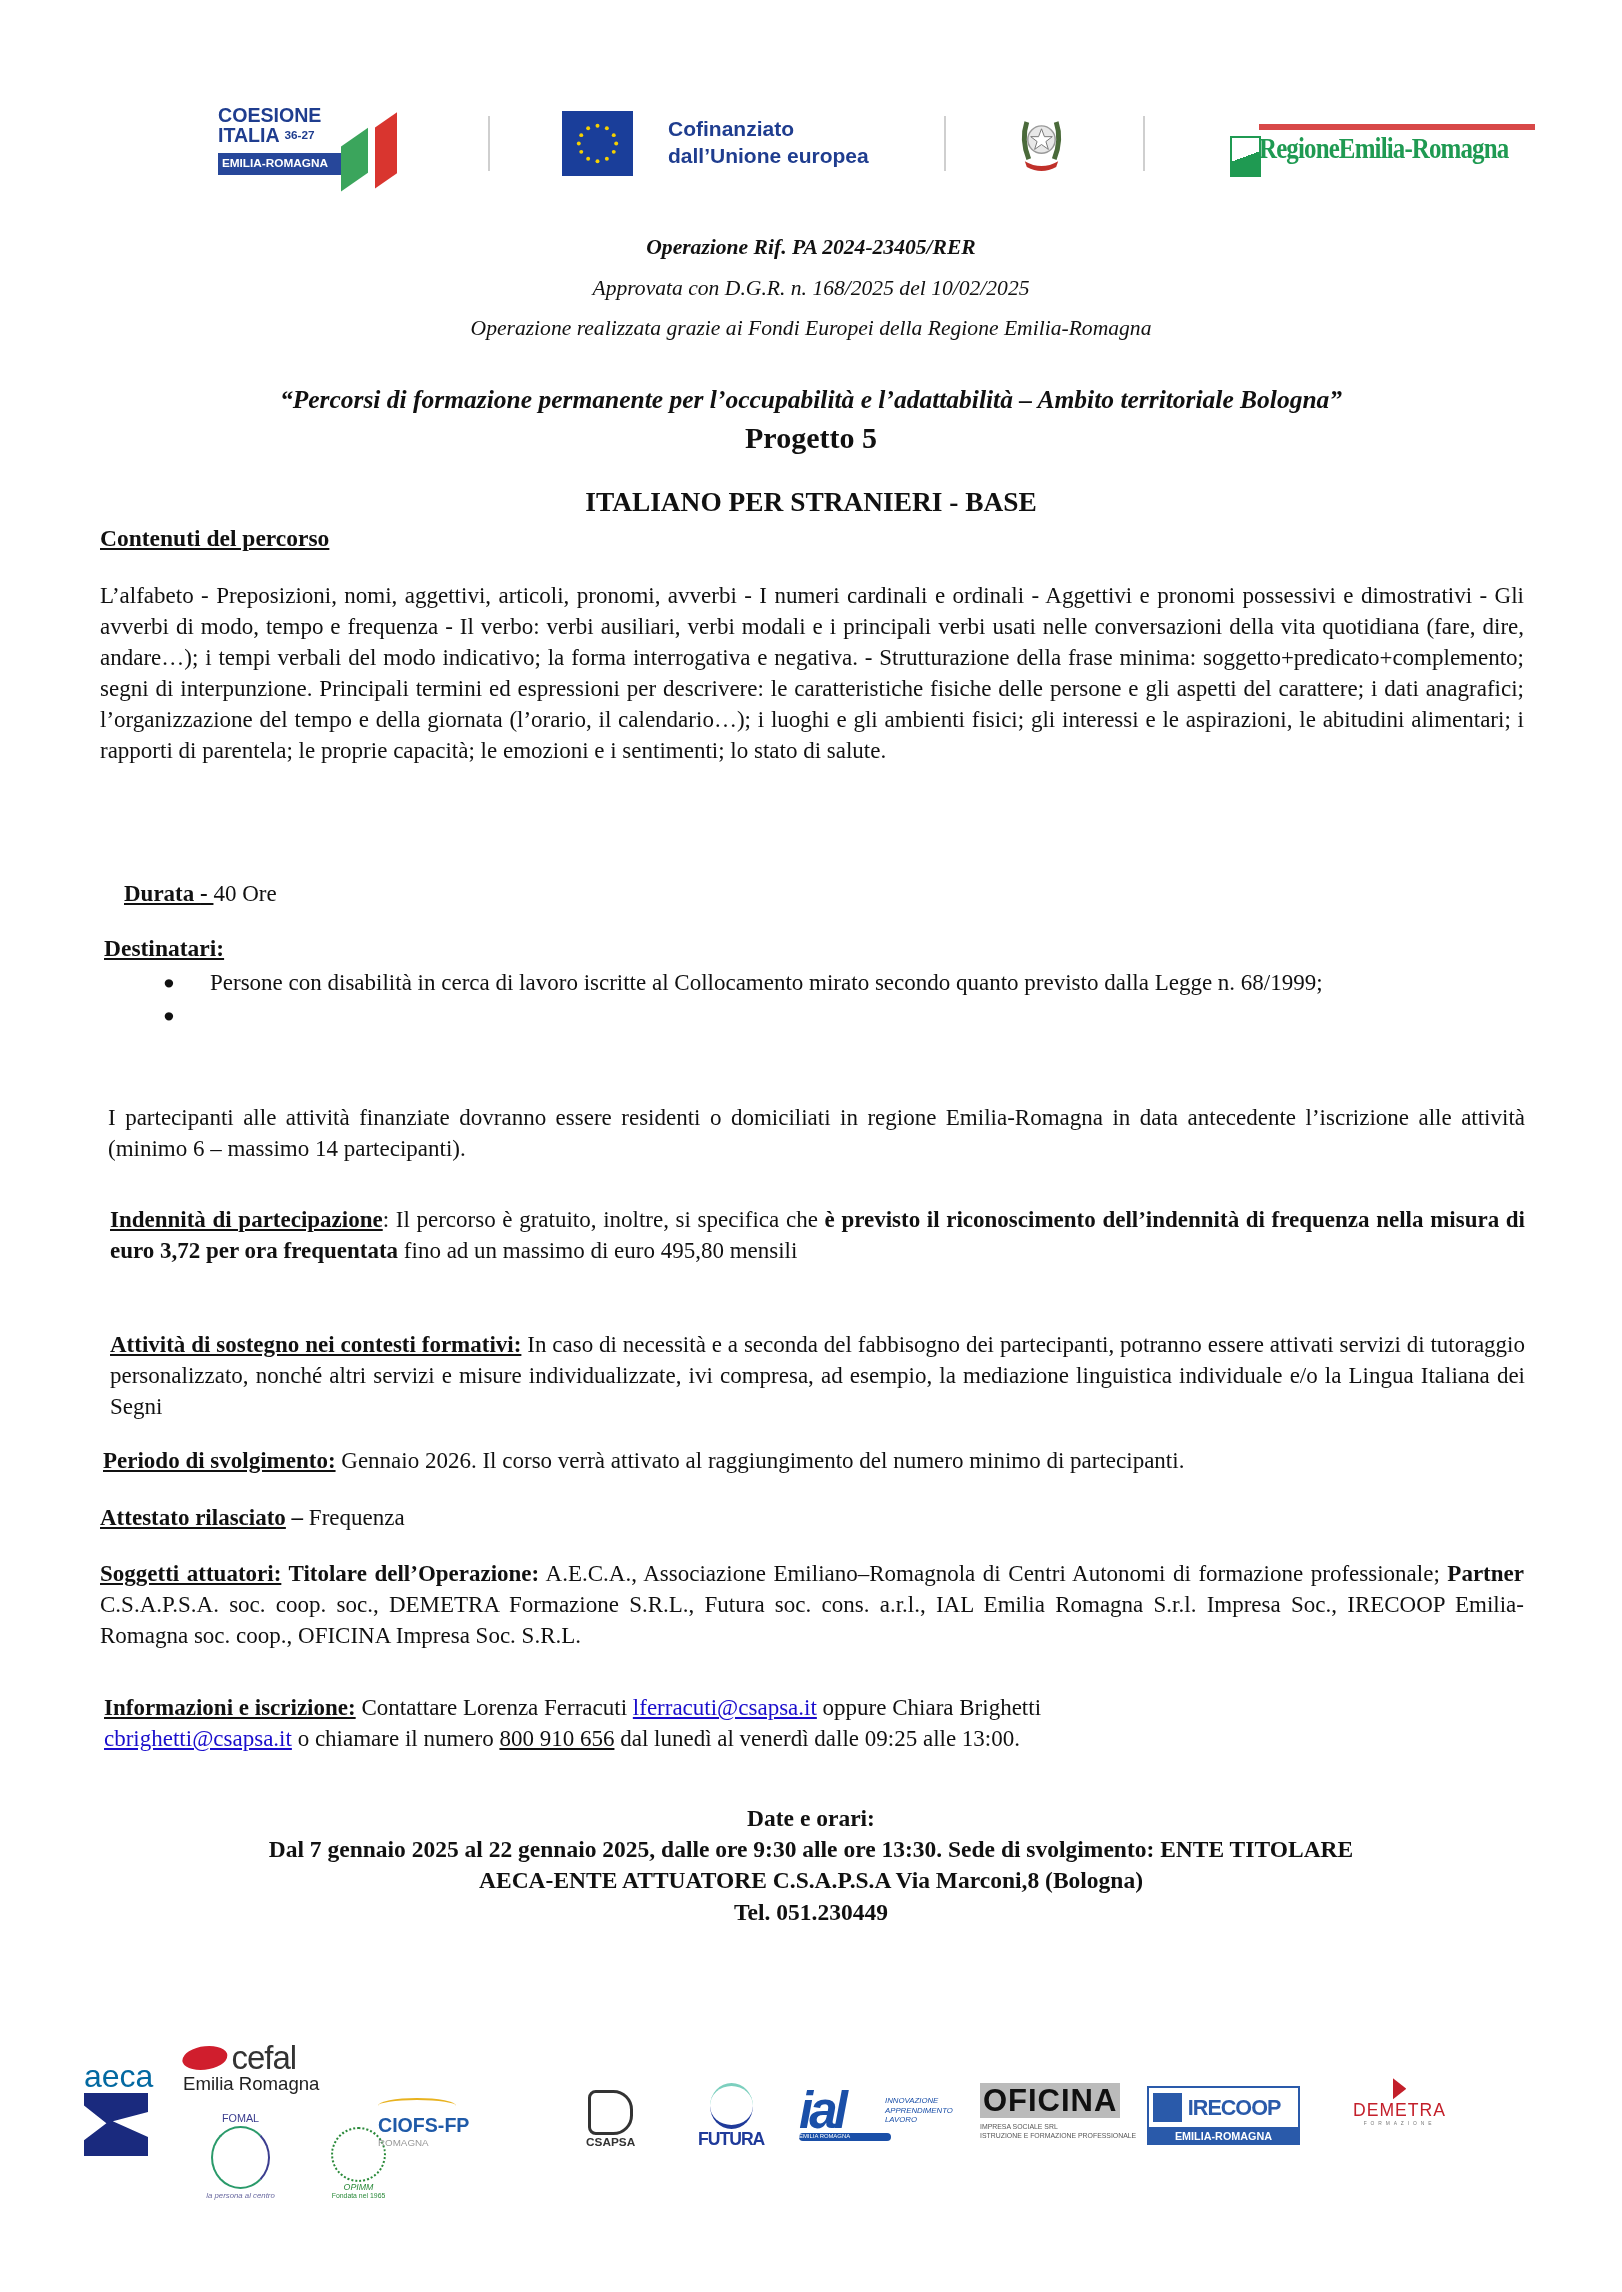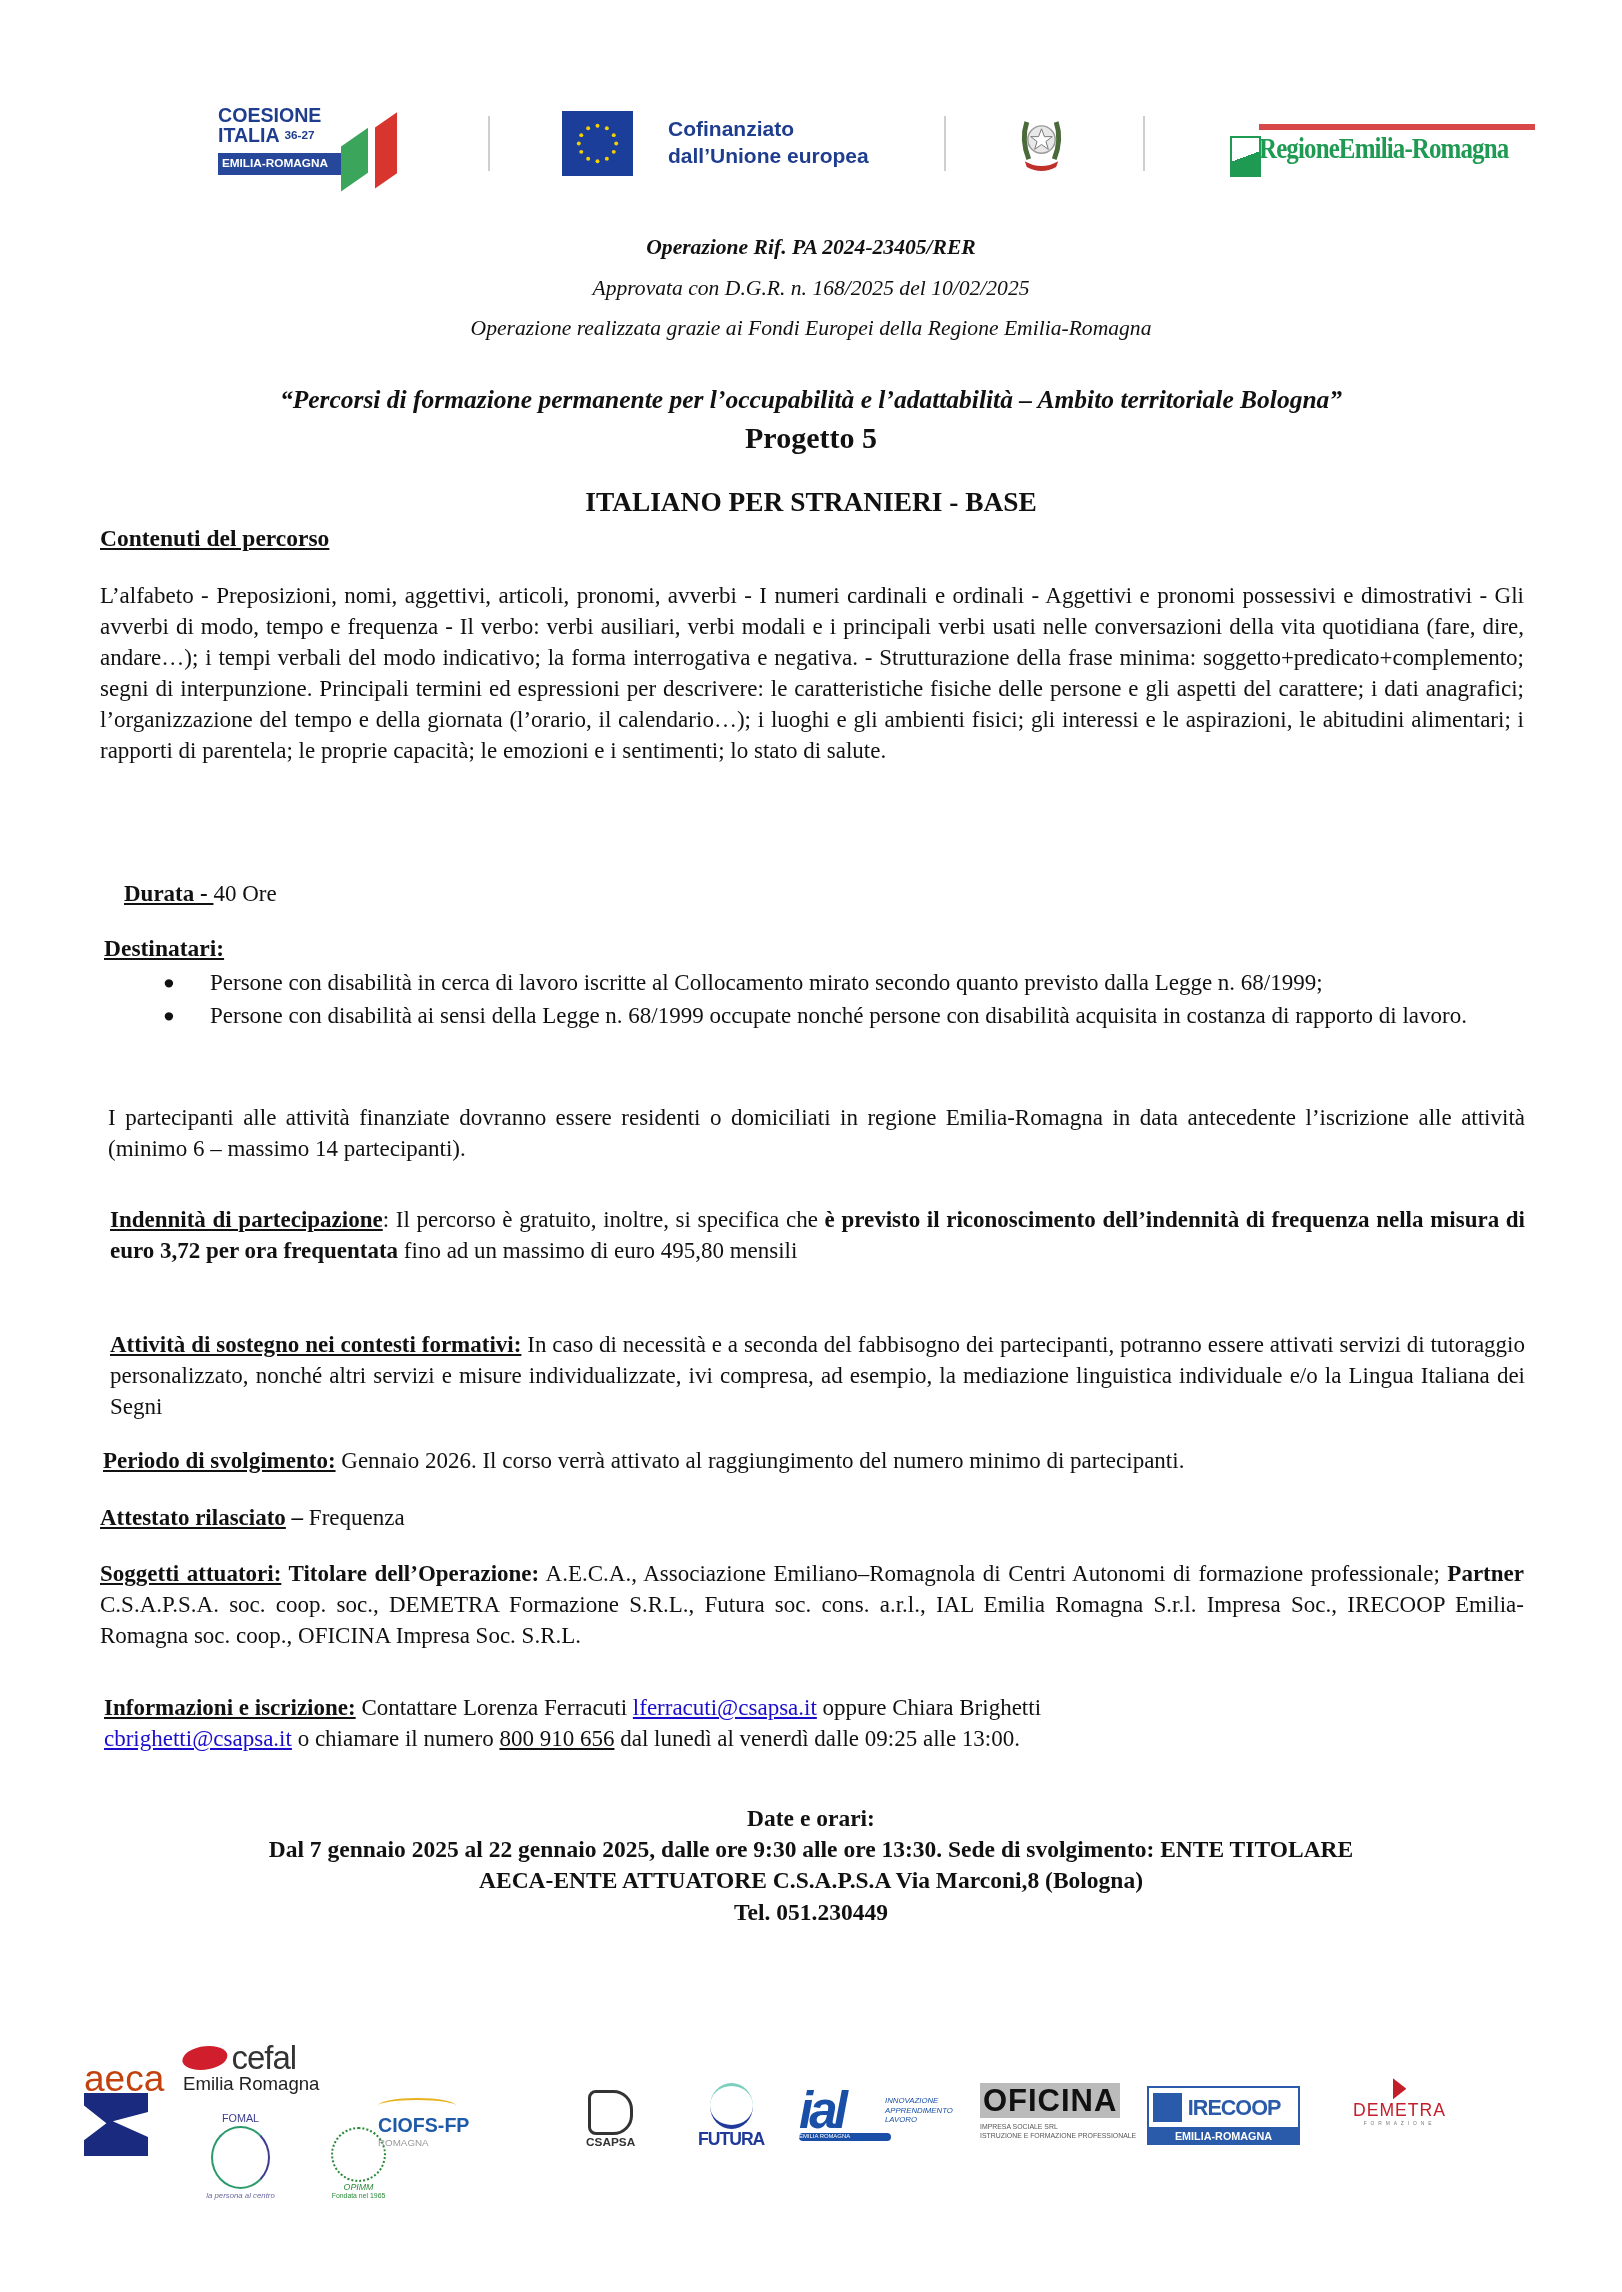--- a/index.html
+++ b/index.html
@@ -53,21 +53,21 @@
   .soggetti { top:1558px; }
   .informazioni { left:104px; top:1692px; width:1431px; text-align:left; }
   .date-h { top:1803px; font-weight:bold; font-size:23.5px; line-height:31px; }
   .date-l1 { top:1836px; font-weight:bold; font-size:23.5px; }
   .date-l2 { top:1867px; font-weight:bold; font-size:23.5px; }
   .date-l3 { top:1899px; font-weight:bold; font-size:23.5px; }
 
   
   .f-logo { position:absolute; font-family:"Liberation Sans", sans-serif; }
   .aeca { left:84px; top:2058px; width:69px; height:98px; }
-  .aeca-t { position:absolute; left:0; top:0; font-size:37px; color:#c2410c; }
+  .aeca-t { position:absolute; left:0; top:0; font-size:32px; color:#0369a1; }
   .aeca-b { position:absolute; left:0; top:35px; width:64px; height:63px; background:#1a2a7e; clip-path:polygon(0 0,100% 0,100% 30%,45% 45%,100% 70%,100% 100%,0 100%,0 75%,35% 48%,0 20%); }
   .cefal { left:183px; top:2039px; }
   .cefal-mark { display:inline-block; width:44px; height:23.5px; background:#d01e2d; border-radius:50%; transform:skewX(-20deg); vertical-align:middle; }
   .cefal-t { font-size:33px; color:#333; vertical-align:middle; letter-spacing:-1px; }
   .cefal-s { font-size:18.6px; color:#222; display:block; margin-top:-3.9px; }
   .fomal { left:206px; top:2112px; width:69px; text-align:center; color:#3b3d8f; font-size:10.8px; }
   .fomal-c { width:55px; height:59px; border:2.9px solid #2a9a6a; border-radius:50%; margin:2px auto; border-left-color:#2a9a6a; border-right-color:#3b3d8f; }
   .fomal-s { font-size:7.8px; font-style:italic; color:#6a6aa0; }
   .opimm { left:329px; top:2127px; width:59px; height:78px; text-align:center; color:#2a8a3a; font-size:8.8px; }
   .opimm-c { width:51px; height:51px; border:2px dotted #2a8a3a; border-radius:50%; margin:0 auto; }
@@ -163,21 +163,21 @@
 <div class="abs contenuti-h heading-u">Contenuti del percorso</div>
 <div class="abs sec contenuti-body">L’alfabeto - Preposizioni, nomi, aggettivi, articoli, pronomi, avverbi - I numeri cardinali e ordinali - Aggettivi e pronomi possessivi e dimostrativi - Gli avverbi di modo, tempo e frequenza - Il verbo: verbi ausiliari, verbi modali e i principali verbi usati nelle conversazioni della vita quotidiana (fare, dire, andare…); i tempi verbali del modo indicativo; la forma interrogativa e negativa. - Strutturazione della frase minima: soggetto+predicato+complemento; segni di interpunzione. Principali termini ed espressioni per descrivere: le caratteristiche fisiche delle persone e gli aspetti del carattere; i dati anagrafici; l’organizzazione del tempo e della giornata (l’orario, il calendario…); i luoghi e gli ambienti fisici; gli interessi e le aspirazioni, le abitudini alimentari; i rapporti di parentela; le proprie capacità; le emozioni e i sentimenti; lo stato di salute.</div>
 
 <div class="abs sec durata">
   <span class="heading-u">Durata </span><span class="bold" style="text-decoration:underline;">- </span><span>40 Ore</span>
 </div>
 
 <div class="abs destinatari-h heading-u">Destinatari:</div>
 <ul class="dest">
   <li><span class="bullet">●</span><span>Persone con disabilità in cerca di lavoro iscritte al Collocamento mirato secondo quanto previsto dalla Legge n. 68/1999;</span></li>
-  <li><span class="bullet">●</span><span>Persone con disabilità ai sensi della Legge n. 68/1999 occupate nonché persone con disabilità acquisita in costanza di rapporto di lavoro.</span></li>
+  <li><span class="bullet">●</span></li>
 </ul>
 <div class="abs sec partecipanti">I partecipanti alle attività finanziate dovranno essere residenti o domiciliati in regione Emilia-Romagna in data antecedente l’iscrizione alle attività (minimo 6 – massimo 14 partecipanti).</div>
 
 <div class="abs sec indennita">
   <span class="heading-u">Indennità di partecipazione</span><span>: </span><span>Il percorso è gratuito, inoltre, si specifica che </span><span class="bold">è previsto il riconoscimento dell’indennità di frequenza nella misura di euro 3,72 per ora frequentata</span><span> fino ad un massimo di euro 495,80 mensili</span>
 </div>
 
 <div class="abs sec sostegno">
   <span class="heading-u">Attività di sostegno nei contesti formativi:</span><span> In caso di necessità e a seconda del fabbisogno dei partecipanti, potranno essere attivati servizi di tutoraggio personalizzato, nonché altri servizi e misure individualizzate, ivi compresa, ad esempio, la mediazione linguistica individuale e/o la Lingua Italiana dei Segni</span>
 </div>

